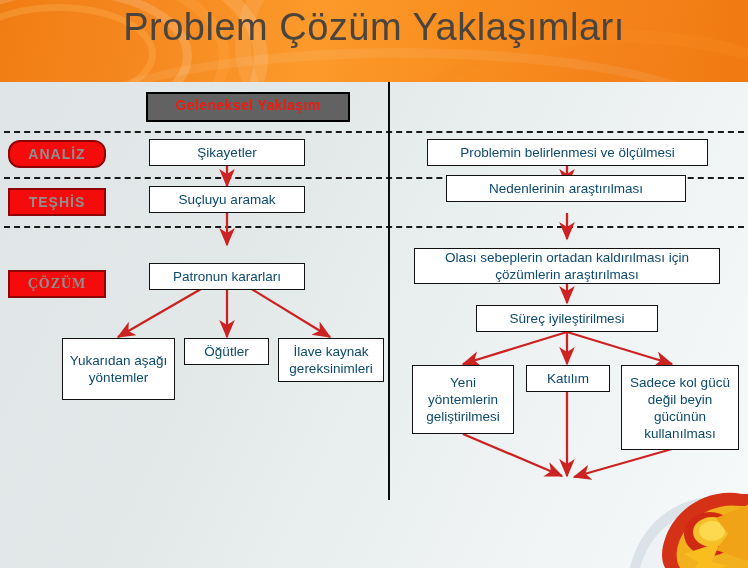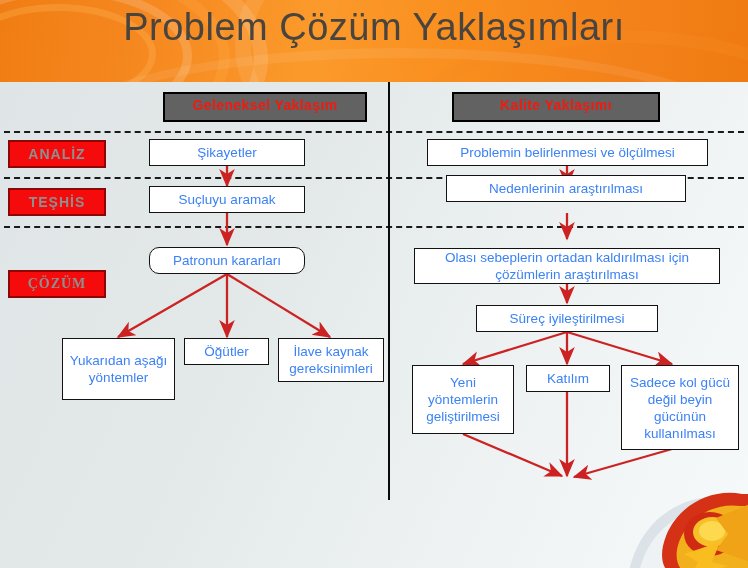--- a/index.html
+++ b/index.html
@@ -69,21 +69,21 @@
     letter-spacing:1px;
     white-space:nowrap;
     display:flex;align-items:center;justify-content:center;
   }
 
   
   .box{
     position:absolute;
     background:#ffffff;
     border:1.5px solid #121212;
-    color:#3b82f6;
+    color:#0c4a6e;
     font-size:13.5px;
     line-height:17px;
     text-align:center;
     display:flex;align-items:center;justify-content:center;
     padding:2px 4px;
     box-sizing:border-box;
     z-index:3;
   }
 
   
@@ -145,30 +145,29 @@
     <path d="M14,120 C18,92 36,66 64,55 C92,44 118,52 128,70 L128,120 Z" fill="#eef2f5"></path>
     <path d="M118,36 C86,30 54,48 42,78 C32,104 42,120 60,120 L128,120 L128,36 Z" fill="#d53116"></path>
     <path d="M116,48 C90,44 64,60 55,84 C48,104 57,118 72,118 L128,118 L128,48 Z" fill="#f2b01c"></path>
     <ellipse cx="86" cy="76" rx="26" ry="22" fill="#d02a12"></ellipse>
     <ellipse cx="88" cy="74" rx="19" ry="15" fill="#f7c02a"></ellipse>
     <ellipse cx="88" cy="73" rx="13" ry="10" fill="#fcd94f"></ellipse>
     <path d="M92,60 L126,46 L126,104 L92,92 L104,76 Z" fill="#f0a317"></path>
     <path d="M60,96 L96,84 L88,104 L104,108 L66,120 L74,104 Z" fill="#f9bd1f"></path>
   </svg>
 
-  <div class="colhead" style="left:146px;top:92px;width:200px;height:26px;margin-left:17px;">Geleneksel Yaklaşım</div>
-  <div class="colhead" style="left:452px;top:92px;width:204px;height:26px;">Kalite Yaklaşımı</div>
+  <div class="colhead" style="left:146px;top:92px;width:200px;height:26px;">Geleneksel Yaklaşım</div>
 
-  <div class="phase" style="left:8px;top:140px;width:94px;height:24px;">ANALİZ</div>
+  <div class="phase" style="left:8px;top:140px;width:94px;height:24px;border-radius:12px;">ANALİZ</div>
   <div class="phase" style="left:8px;top:188px;width:94px;height:24px;">TEŞHİS</div>
   <div class="phase" style="left:8px;top:270px;width:94px;height:24px;font-family:Liberation Serif, serif;">ÇÖZÜM</div>
 
   <div class="box" style="left:149px;top:139px;width:156px;height:27px;">Şikayetler</div>
   <div class="box" style="left:149px;top:186px;width:156px;height:27px;">Suçluyu aramak</div>
-  <div class="box" style="left:149px;top:247px;width:156px;height:27px;border-radius:10px;">Patronun kararları</div>
+  <div class="box" style="left:149px;top:263px;width:156px;height:27px;">Patronun kararları</div>
 
   <div class="box" style="left:62px;top:338px;width:113px;height:62px;">Yukarıdan aşağı yöntemler</div>
   <div class="box" style="left:184px;top:338px;width:85px;height:27px;">Öğütler</div>
   <div class="box" style="left:278px;top:338px;width:106px;height:44px;">İlave kaynak gereksinimleri</div>
 
   <div class="box" style="left:427px;top:139px;width:281px;height:27px;">Problemin belirlenmesi ve ölçülmesi</div>
   <div class="box" style="left:446px;top:175px;width:240px;height:27px;">Nedenlerinin araştırılması</div>
   <div class="box" style="left:414px;top:248px;width:306px;height:36px;">Olası sebeplerin ortadan kaldırılması için çözümlerin araştırılması</div>
   <div class="box" style="left:476px;top:305px;width:182px;height:27px;">Süreç iyileştirilmesi</div>
 

